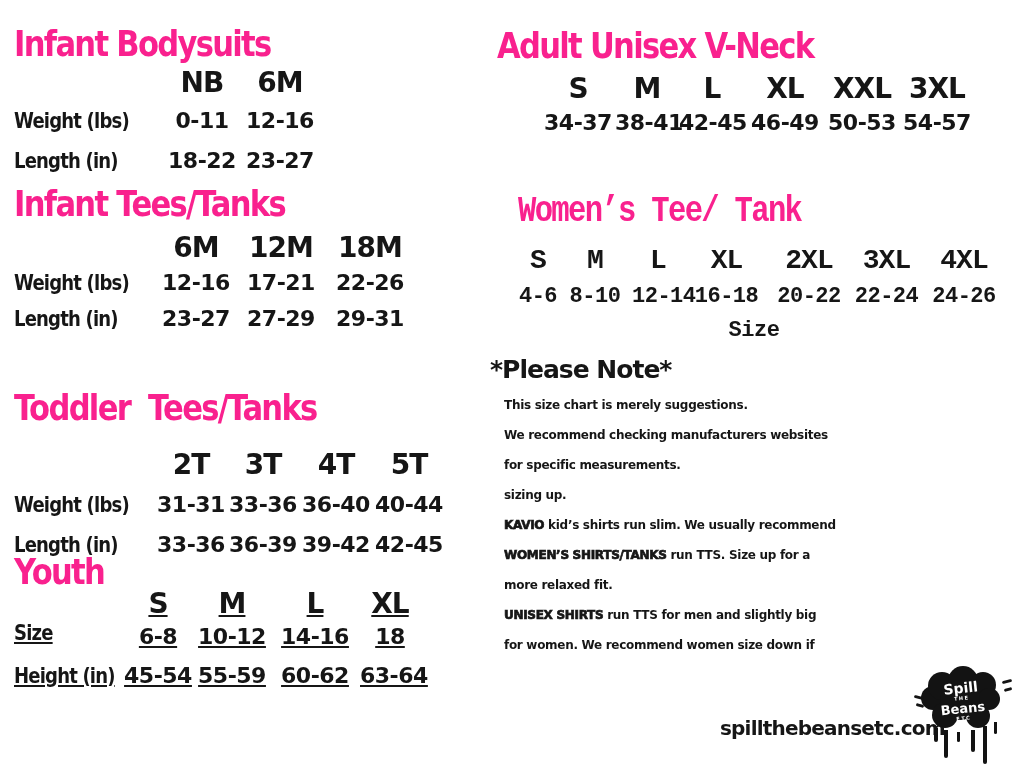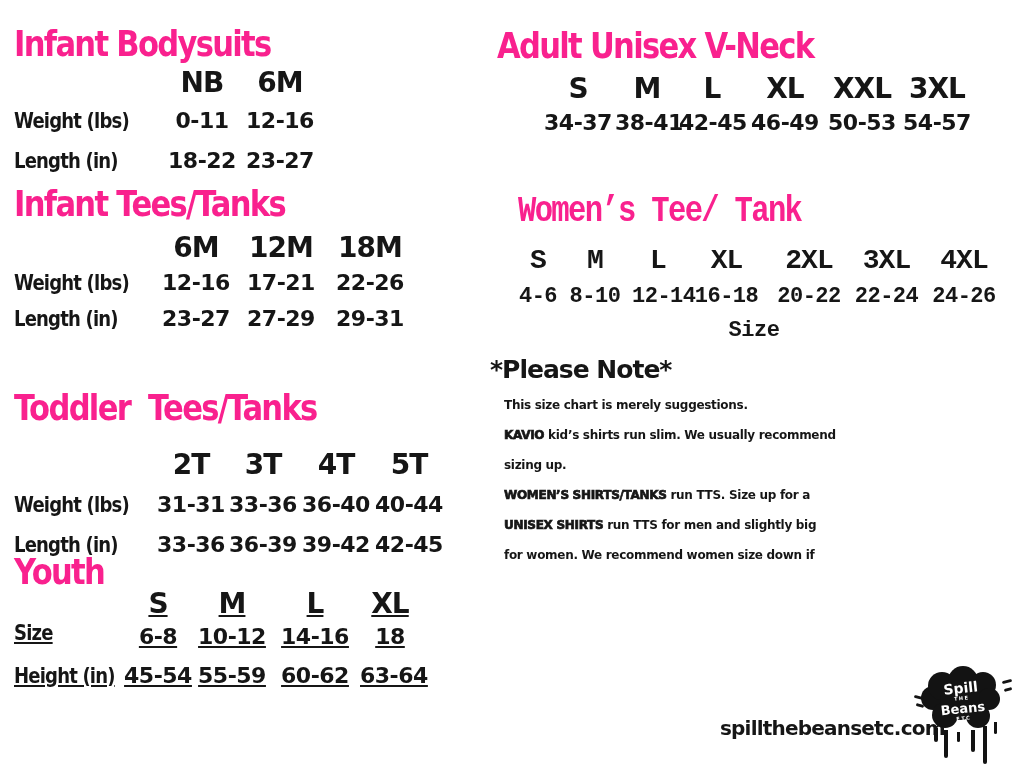--- a/index.html
+++ b/index.html
@@ -191,23 +191,26 @@
     <div class="cell">20-22</div>
     <div class="cell">22-24</div>
     <div class="cell">24-26</div>
   </div>
   <div class="unit unit-wt">Size</div>
 </div>
 
 <div class="sec" id="sec-note">
   <h3 class="note-title">*Please Note*</h3>
   <div class="note-line"><span class="hv"></span><span>This size chart is merely suggestions.</span></div>
+  <div class="note-line"><span class="hv"></span><span>We recommend checking manufacturers websites</span></div>
+  <div class="note-line"><span class="hv"></span><span>for specific measurements.</span></div>
+  <div class="note-line"><span class="hv"></span><span>sizing up.</span></div>
   <div class="note-line"><span class="hv">KAVIO</span><span> kid’s shirts run slim. We usually recommend</span></div>
-  <div class="note-line"><span class="hv"></span><span>sizing up.</span></div>
   <div class="note-line"><span class="hv">WOMEN’S SHIRTS/TANKS</span><span> run TTS. Size up for a</span></div>
+  <div class="note-line"><span class="hv"></span><span>more relaxed fit.</span></div>
   <div class="note-line"><span class="hv">UNISEX SHIRTS</span><span> run TTS for men and slightly big</span></div>
   <div class="note-line"><span class="hv"></span><span>for women. We recommend women size down if</span></div>
 </div>
 
 <div class="sec" id="url">
   <span class="url-text">spillthebeansetc.com</span>
 </div>
 
 <div class="sec" id="logo">
   <div class="blob">

